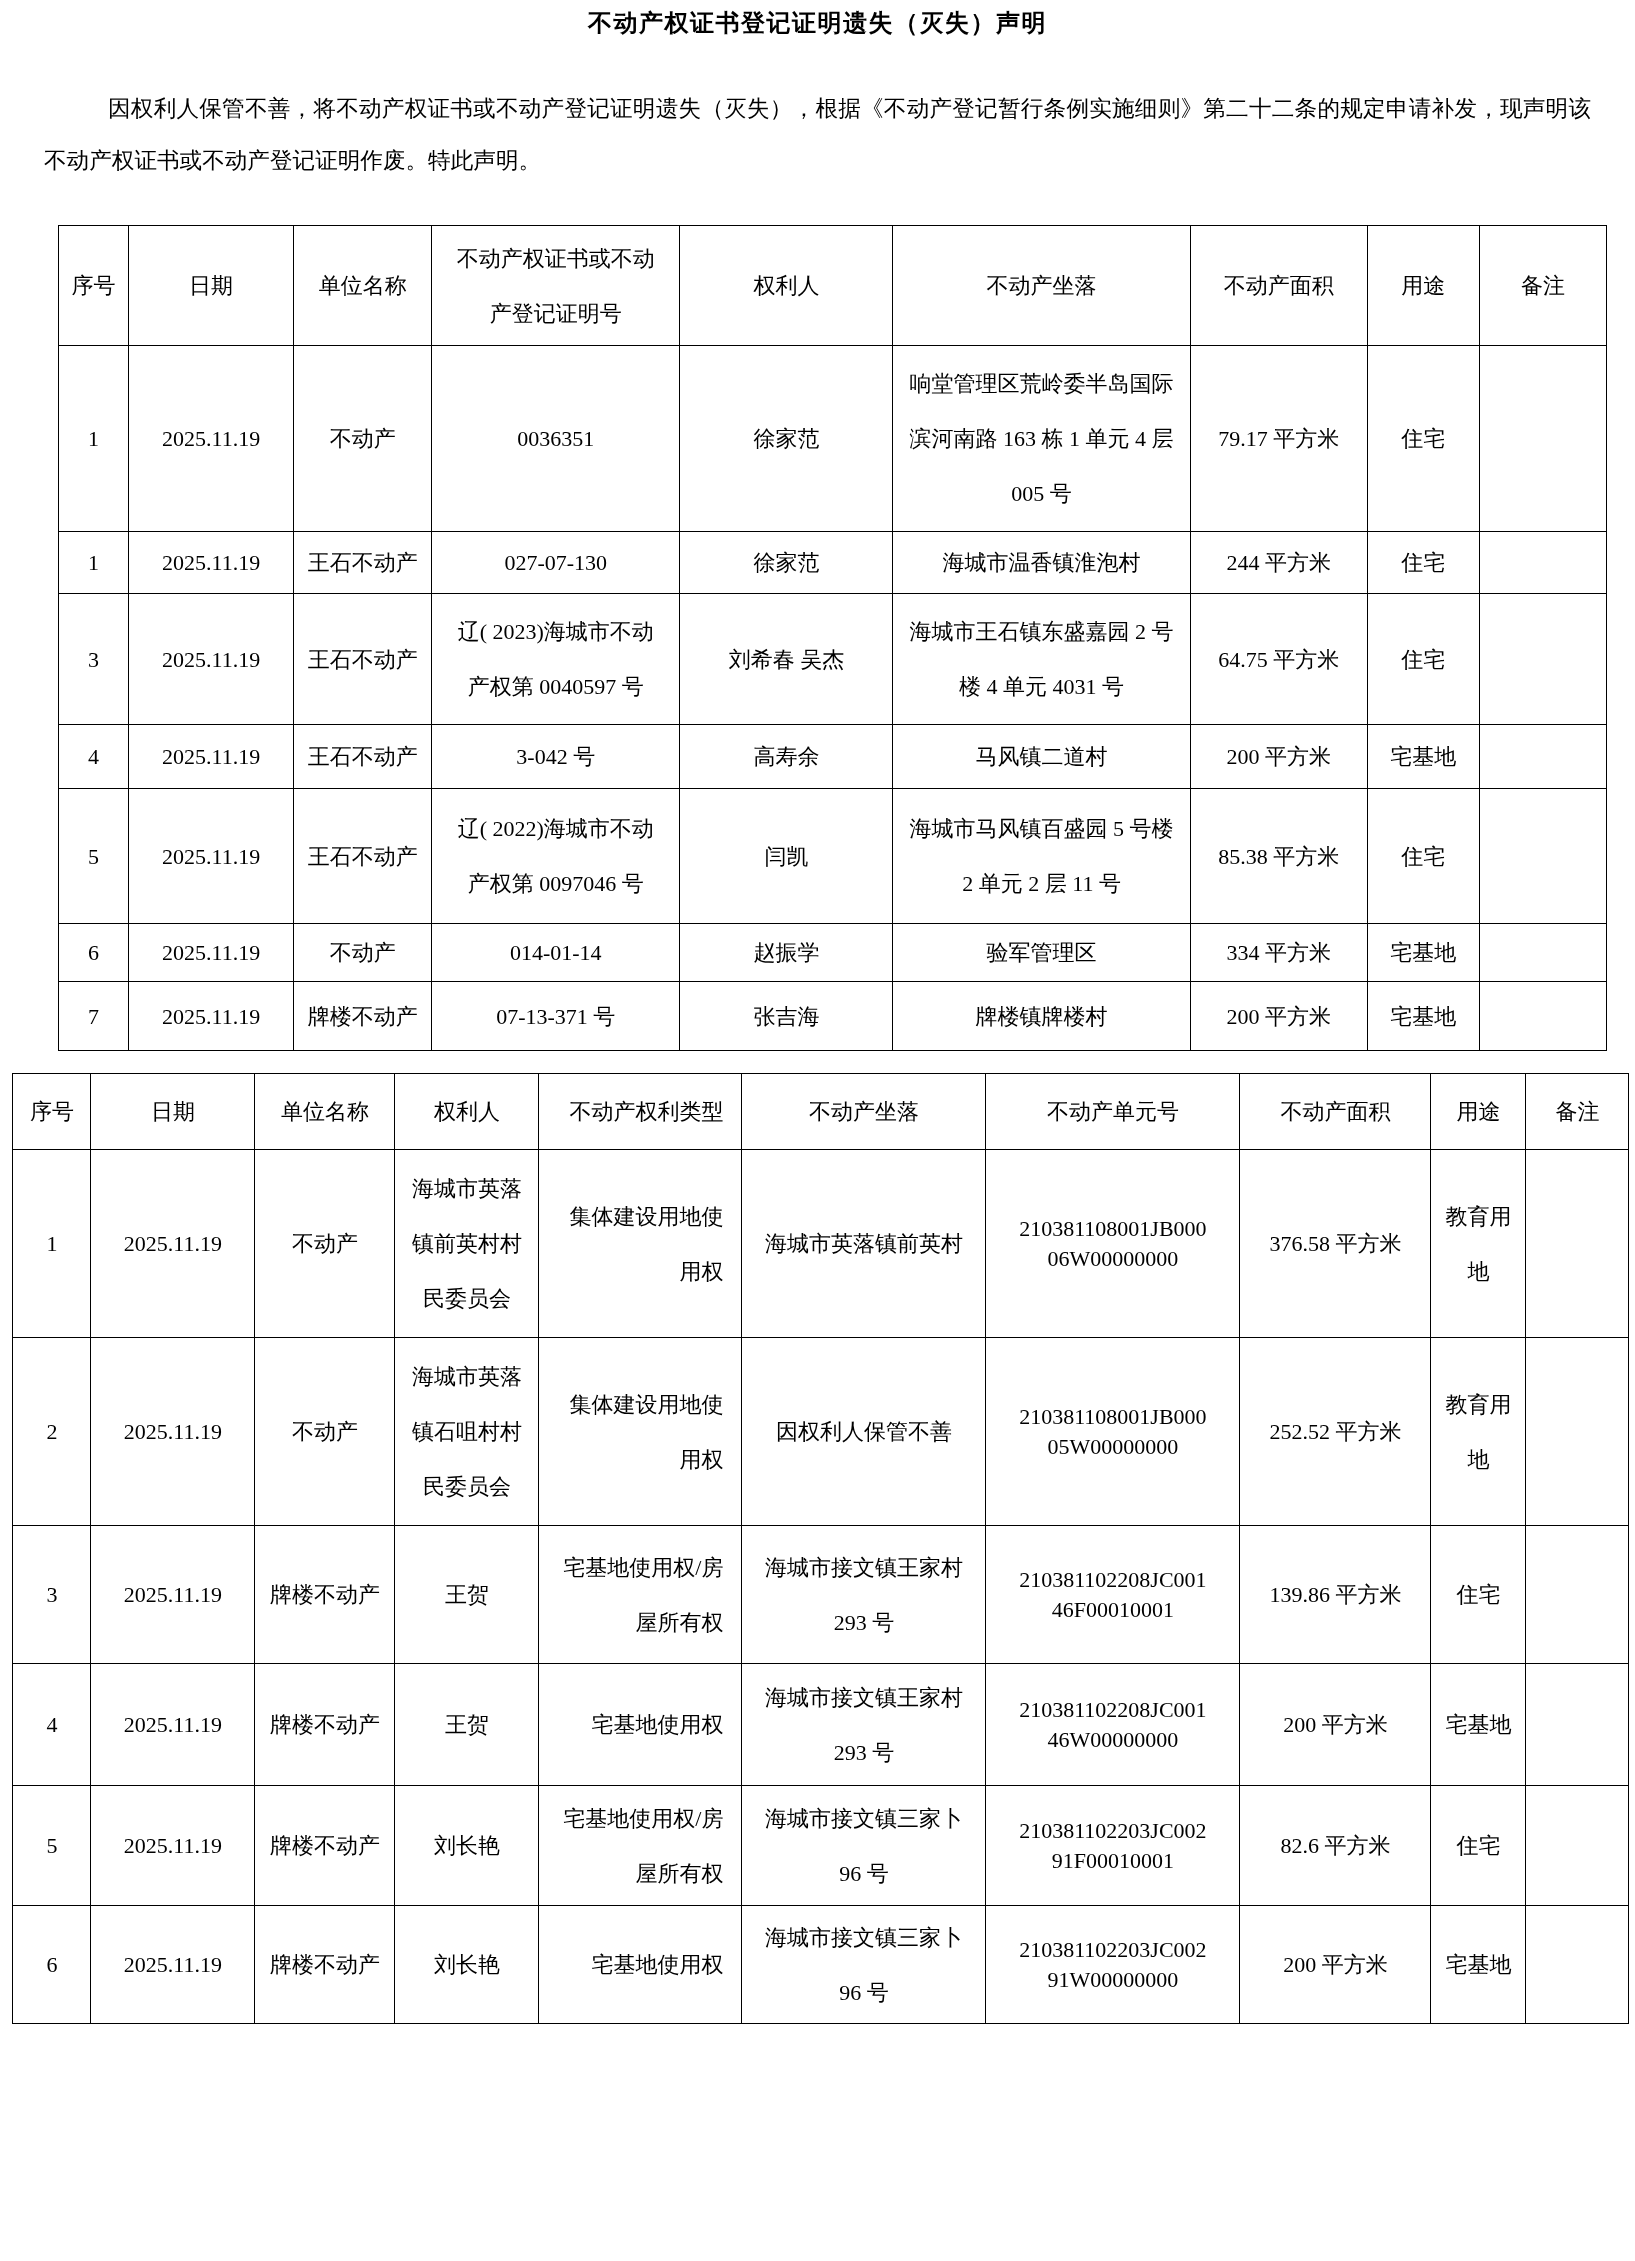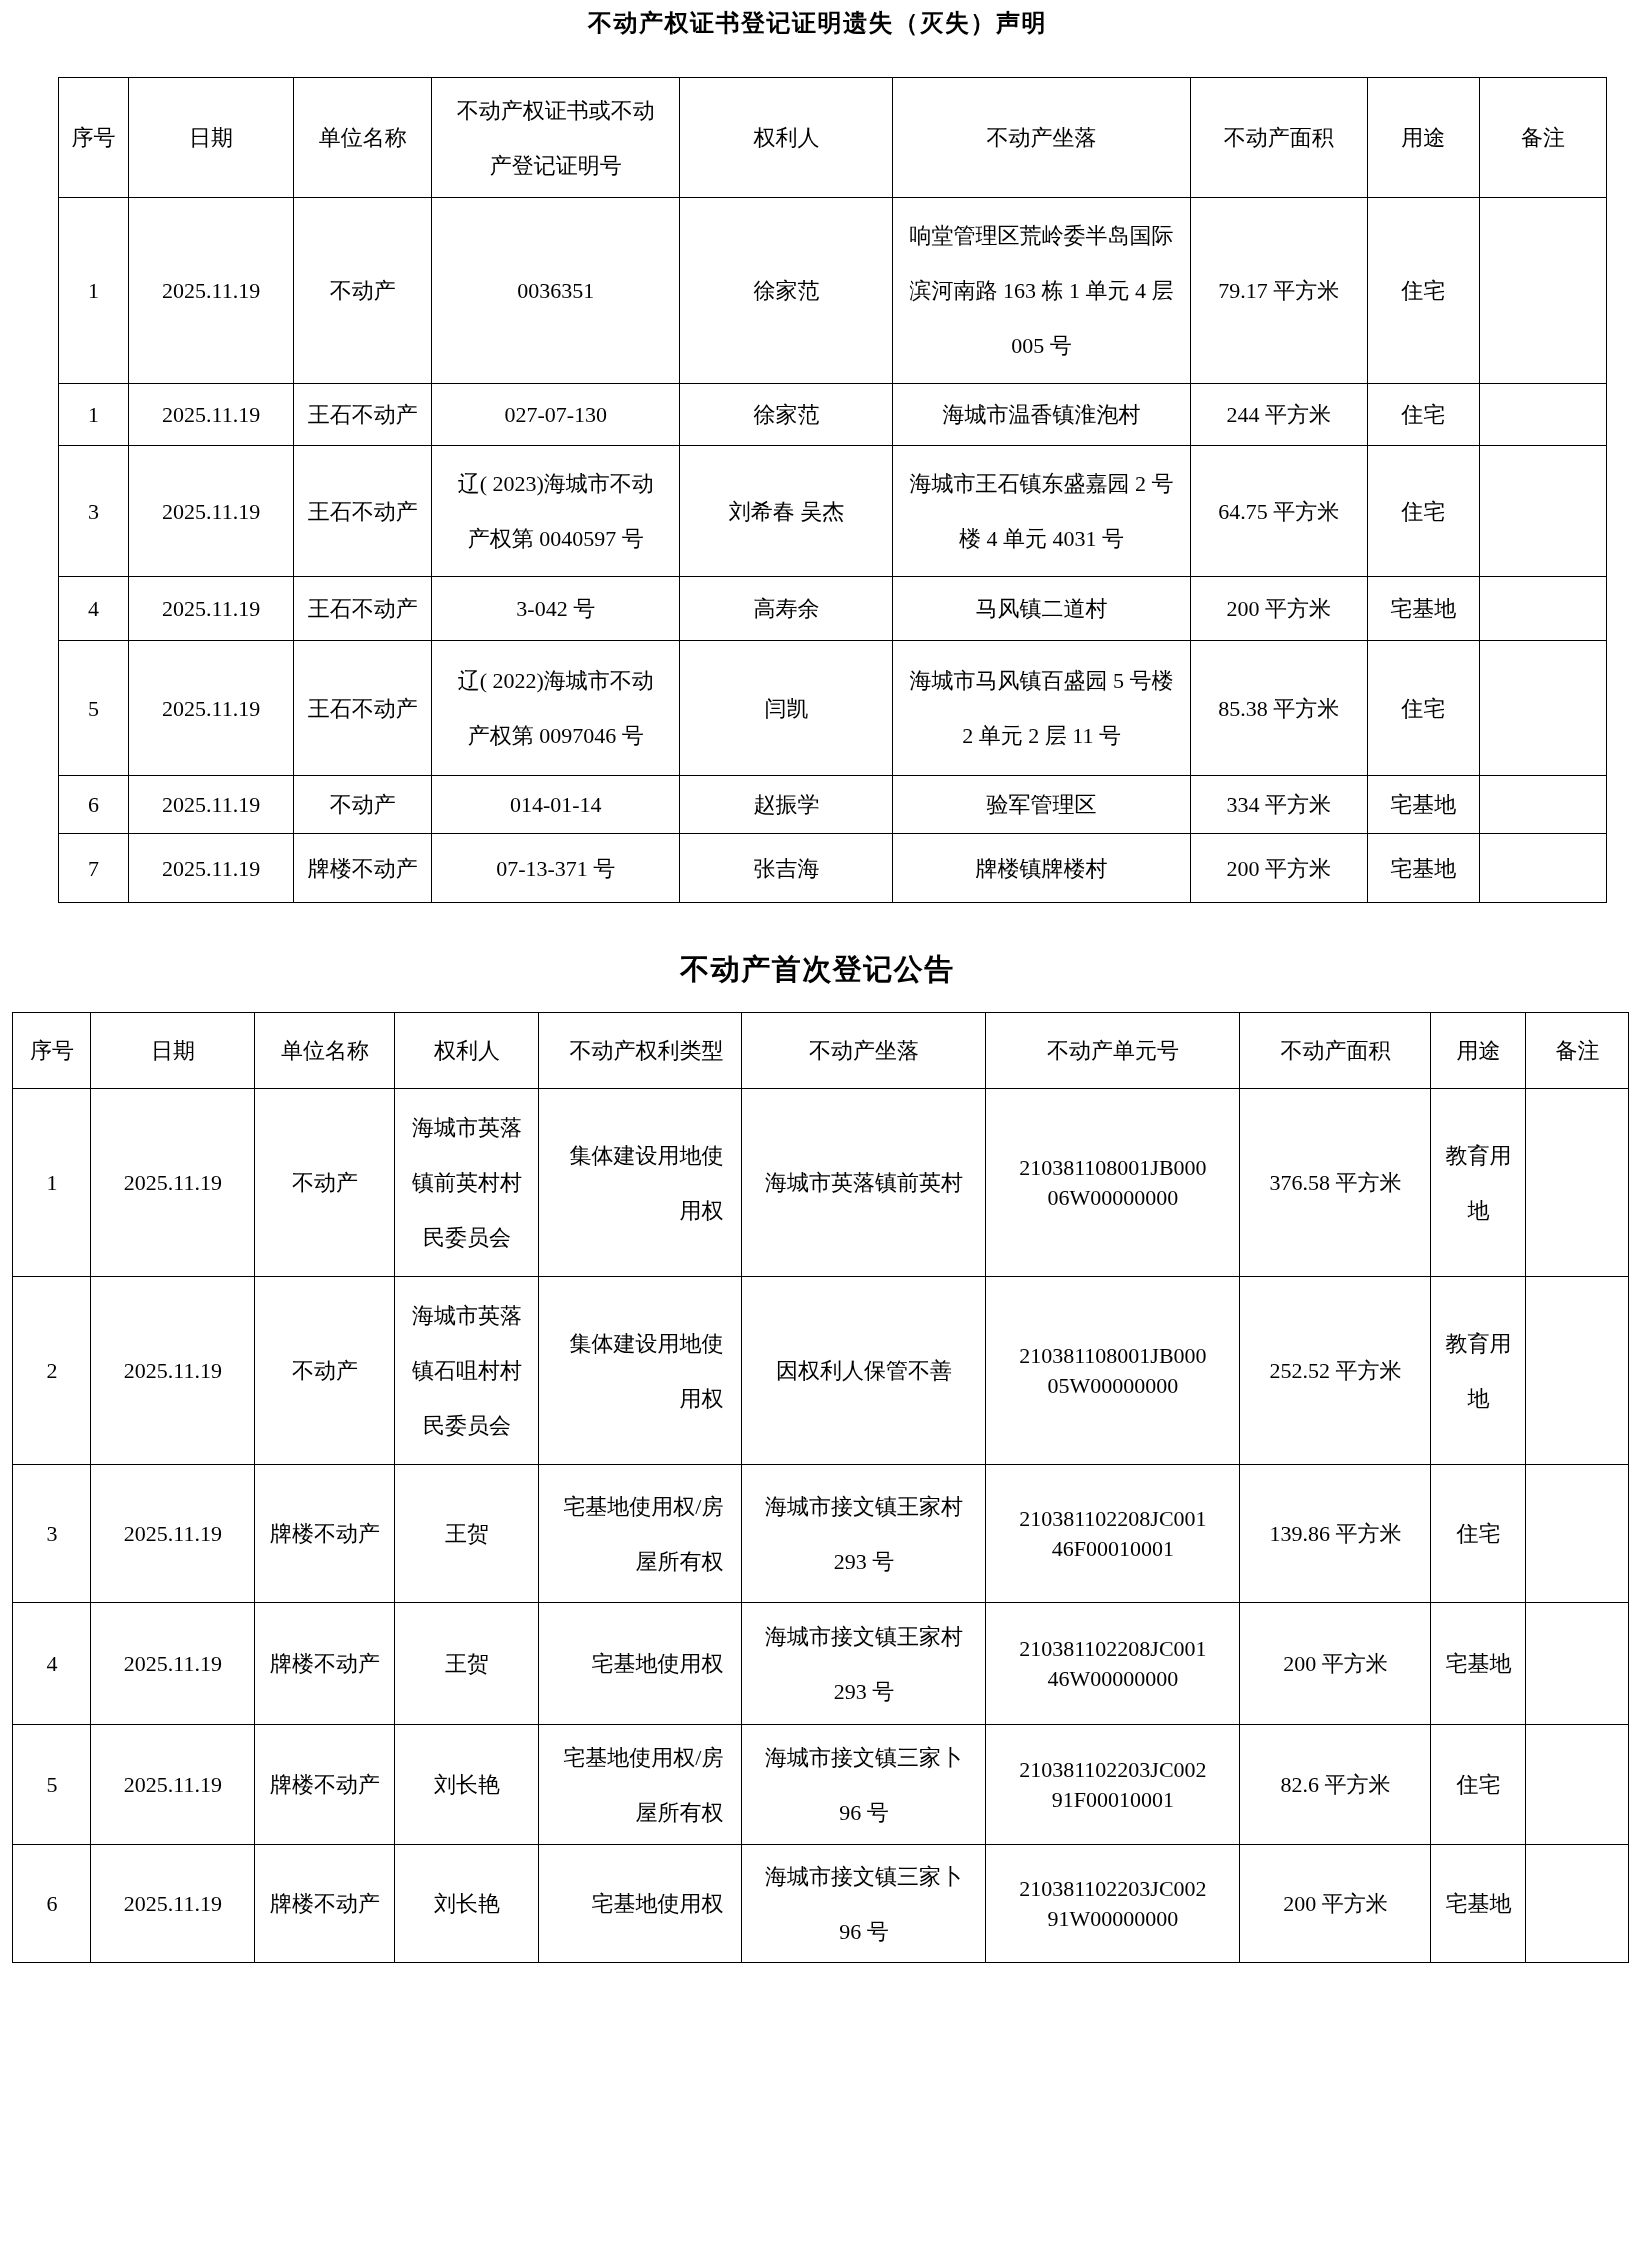--- a/index.html
+++ b/index.html
@@ -60,20 +60,21 @@
   #table2 .col-4 { padding:0 18px;text-align:right; }
   #table2 .col-6 { padding:0 31px; line-height:1.35; word-break:break-all; }
 </style>
 </head>
 <body>
 
 <div class="page">
 
   <h1 class="doc-title">不动产权证书登记证明遗失（灭失）声明</h1>
 
+  <p class="para">因权利人保管不善，将不动产权证书或不动产登记证明遗失（灭失），根据《不动产登记暂行条例实施细则》第二十二条的规定申请补发，现声明该不动产权证书或不动产登记证明作废。特此声明。</p>
 
   <table id="table1">
     <colgroup>
       <col>
         <col>
         <col>
         <col>
         <col>
         <col>
         <col>
@@ -167,21 +168,20 @@
           <td class="col-3">07-13-371 号</td>
           <td class="col-4">张吉海</td>
           <td class="col-5">牌楼镇牌楼村</td>
           <td class="col-6">200 平方米</td>
           <td class="col-7">宅基地</td>
           <td class="col-8"></td>
         </tr>
       </tbody>
   </table>
 
-  <h1 class="doc-title second">不动产首次登记公告</h1>
 
 
   <table id="table2">
     <colgroup>
       <col>
         <col>
         <col>
         <col>
         <col>
         <col>

